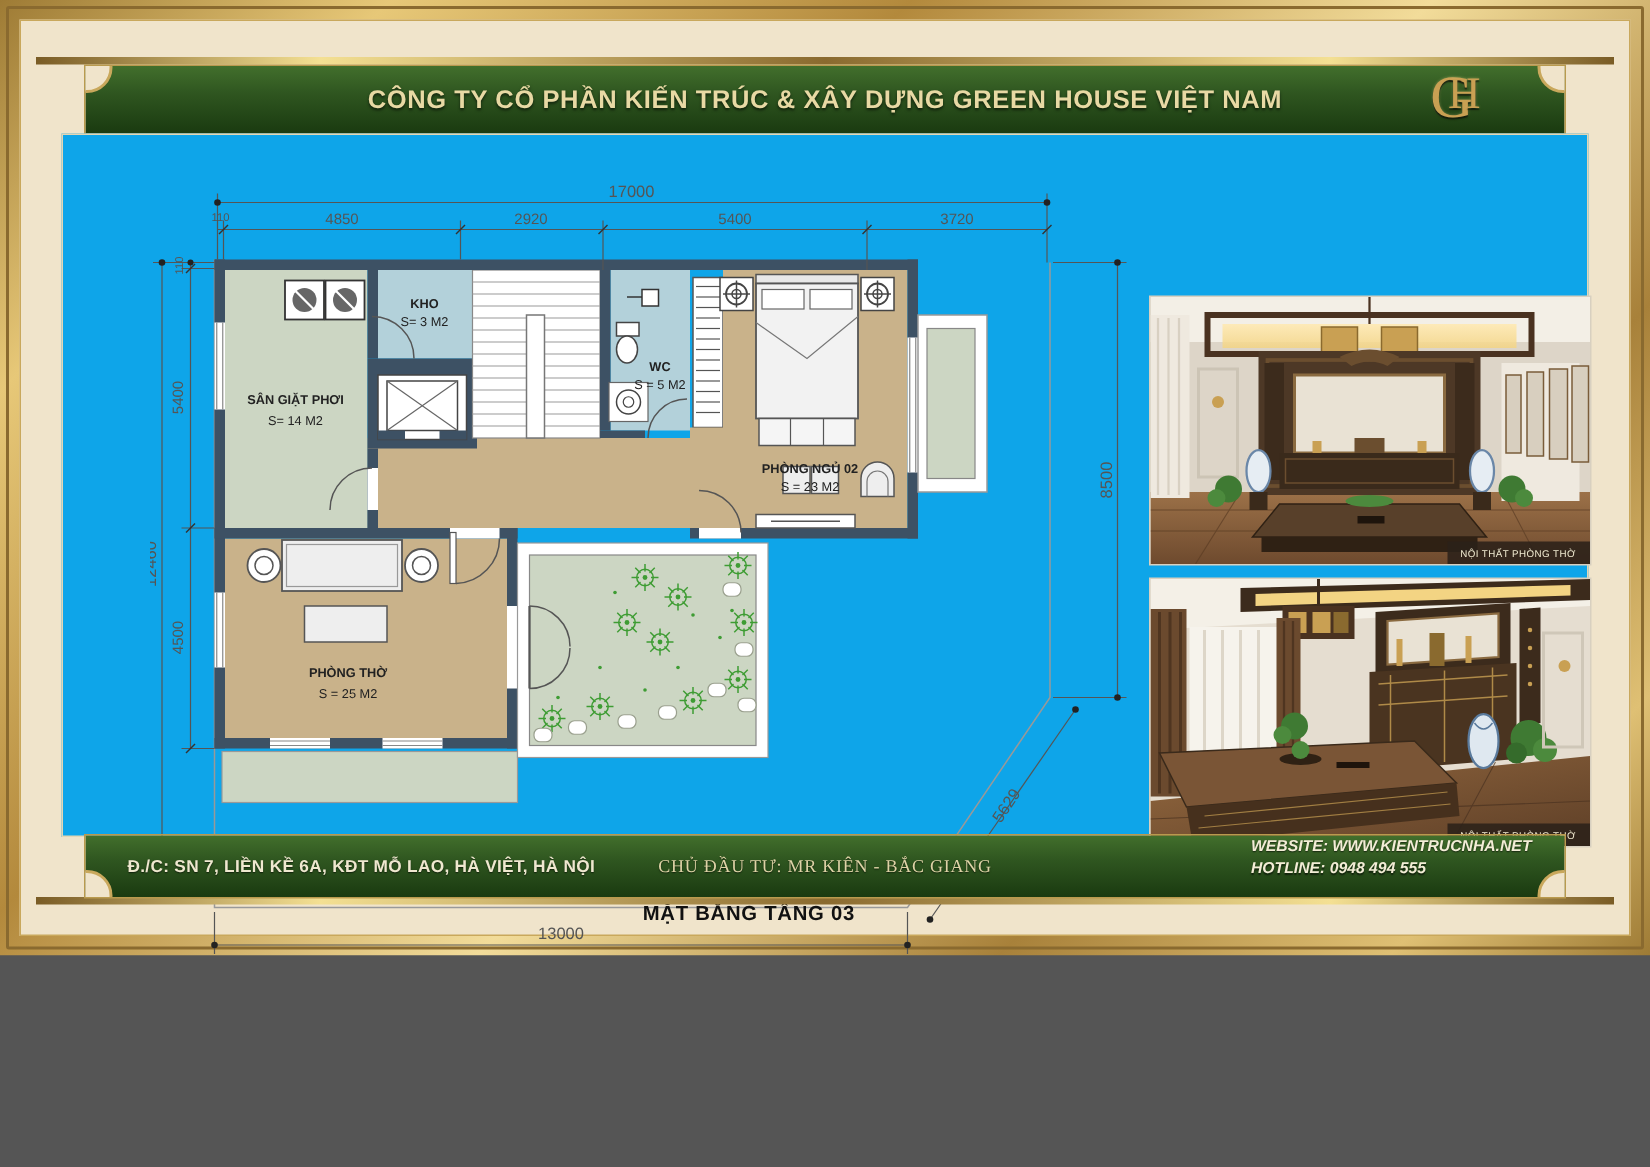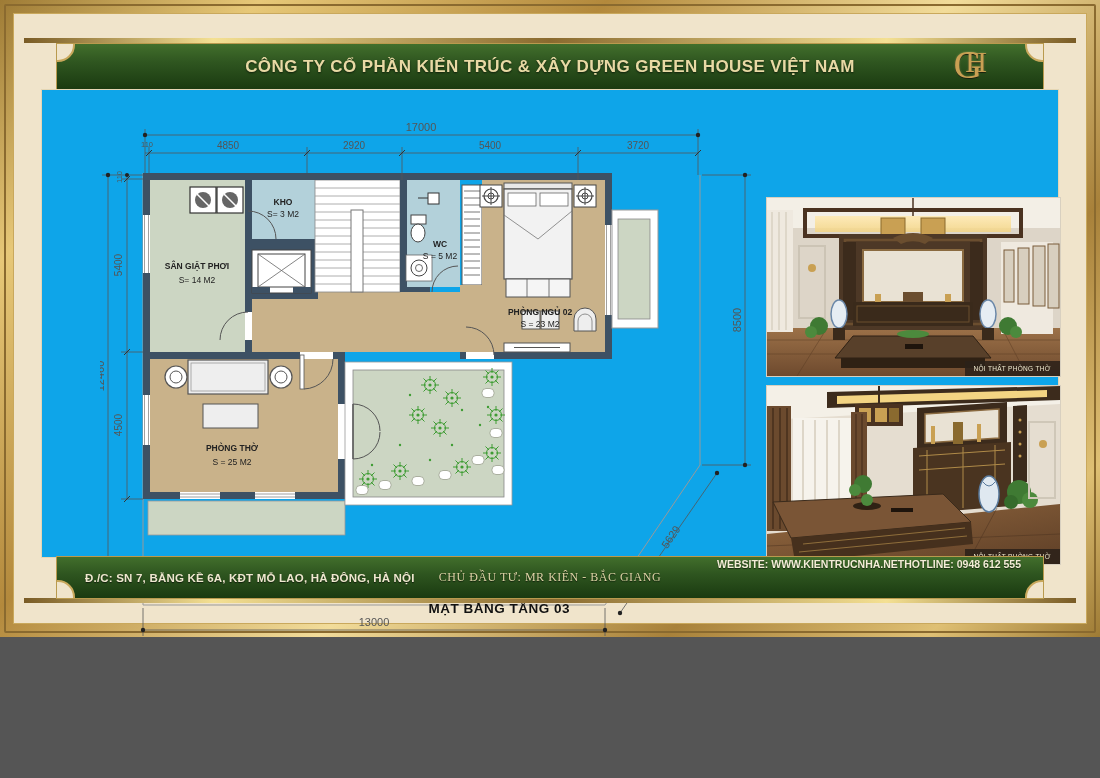--- a/index.html
+++ b/index.html
@@ -27,22 +27,22 @@
         text-shadow:0 1px 2px rgba(0,0,0,.6);white-space:nowrap;}
   .logo{position:absolute;right:56px;top:1px;color:#c9a053;font-family:Liberation Serif, serif;
         text-shadow:0 1px 1px rgba(0,0,0,.7),0 0 2px rgba(255,230,150,.4);line-height:1;}
   .logo .g{font-size:40px;}
   .logo .h{font-size:30px;margin-left:-17px;vertical-align:6px;}
   .footer-bar .address{position:absolute;left:28px;top:0;bottom:0;display:flex;align-items:center;
         color:#efe8cf;font-size:11.5px;font-weight:bold;letter-spacing:.2px;text-shadow:0 1px 1px rgba(0,0,0,.6);}
   .footer-bar .investor{position:absolute;left:0;right:0;top:0;bottom:0;display:flex;align-items:center;justify-content:center;
         color:#ded3a6;font-family:Liberation Serif, serif;font-size:12px;letter-spacing:.5px;
         text-shadow:0 1px 1px rgba(0,0,0,.6);}
-  .footer-bar .contact{position:absolute;right:22px;top:0;bottom:0;display:flex;flex-direction:row;justify-content:flex-start;
-        color:#f3edd6;font-size:10.5px;font-weight:bold;line-height:1.45;text-shadow:0 1px 1px rgba(0,0,0,.6);}
+  .footer-bar .contact{position:absolute;right:22px;top:0;bottom:0;display:flex;flex-direction:column;justify-content:flex-start;
+        color:#f3edd6;font-size:10.5px;font-weight:bold;line-height:1.45;text-shadow:0 1px 1px rgba(0,0,0,.6);font-style:italic;}
   .plan{position:absolute;left:58px;top:25px;}
   .photo{position:absolute;left:725px;width:293px;height:178px;box-shadow:0 0 0 1px #d8d0c0;}
   .photo.p1{top:108px;}
   .photo.p2{top:296px;}
 </style>
 </head>
 <body>
 
 <div class="page">
   <div class="frame-line"></div>
@@ -540,22 +540,22 @@
         </svg>
       </div>
 
     </div>
 
     <div class="gold-strip" style="bottom:20px;"></div>
 
     <div class="greenbar footer-bar">
       <div class="notch bl"></div>
       <div class="notch br"></div>
-      <div class="address">Đ./C: SN 7, BẰNG KỀ 6A, KĐT MỖ LAO, HÀ ĐÔNG, HÀ NỘI</div>
+      <div class="address">Đ./C: SN 7, LIỀN KỀ 6A, KĐT MỖ LAO, HÀ VIỆT, HÀ NỘI</div>
       <div class="investor">CHỦ ĐẦU TƯ:  MR KIÊN - BẮC GIANG</div>
       <div class="contact">
         <span>WEBSITE: WWW.KIENTRUCNHA.NET</span>
-        <span>HOTLINE: 0948 612 555</span>
+        <span>HOTLINE: 0948 494 555</span>
       </div>
     </div>
 
   </div>
 </div>
 
 </body></html>

